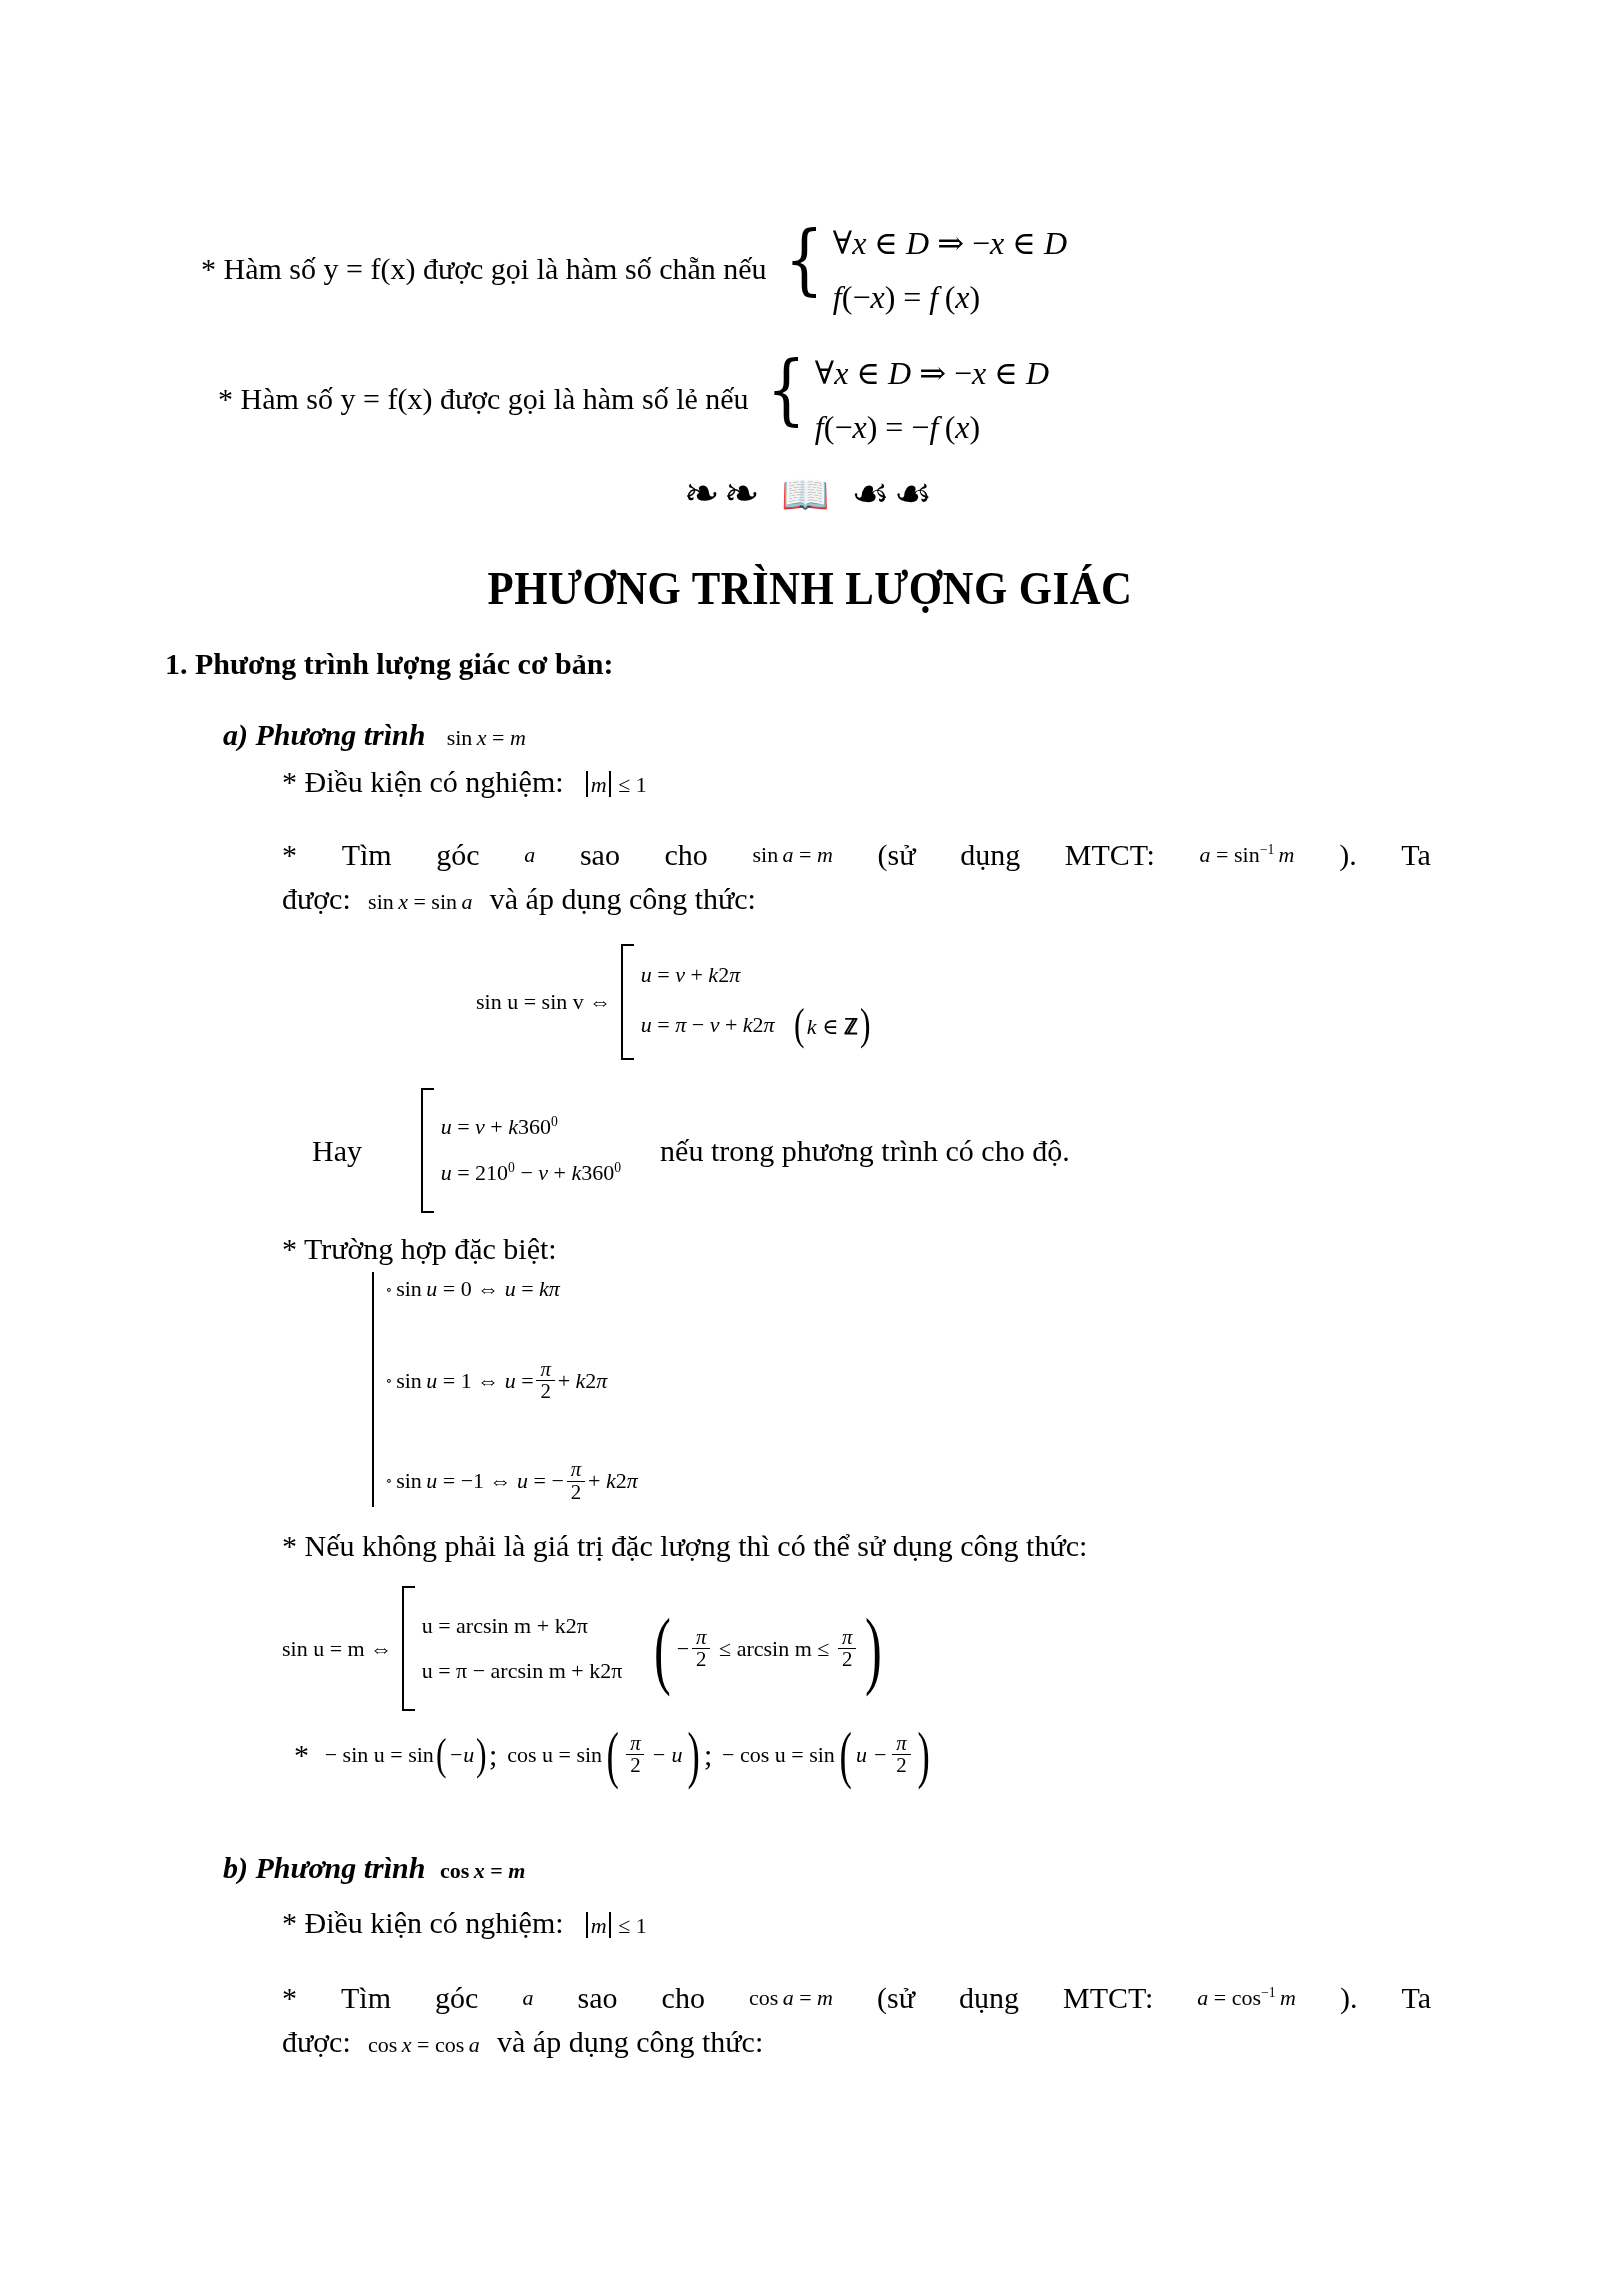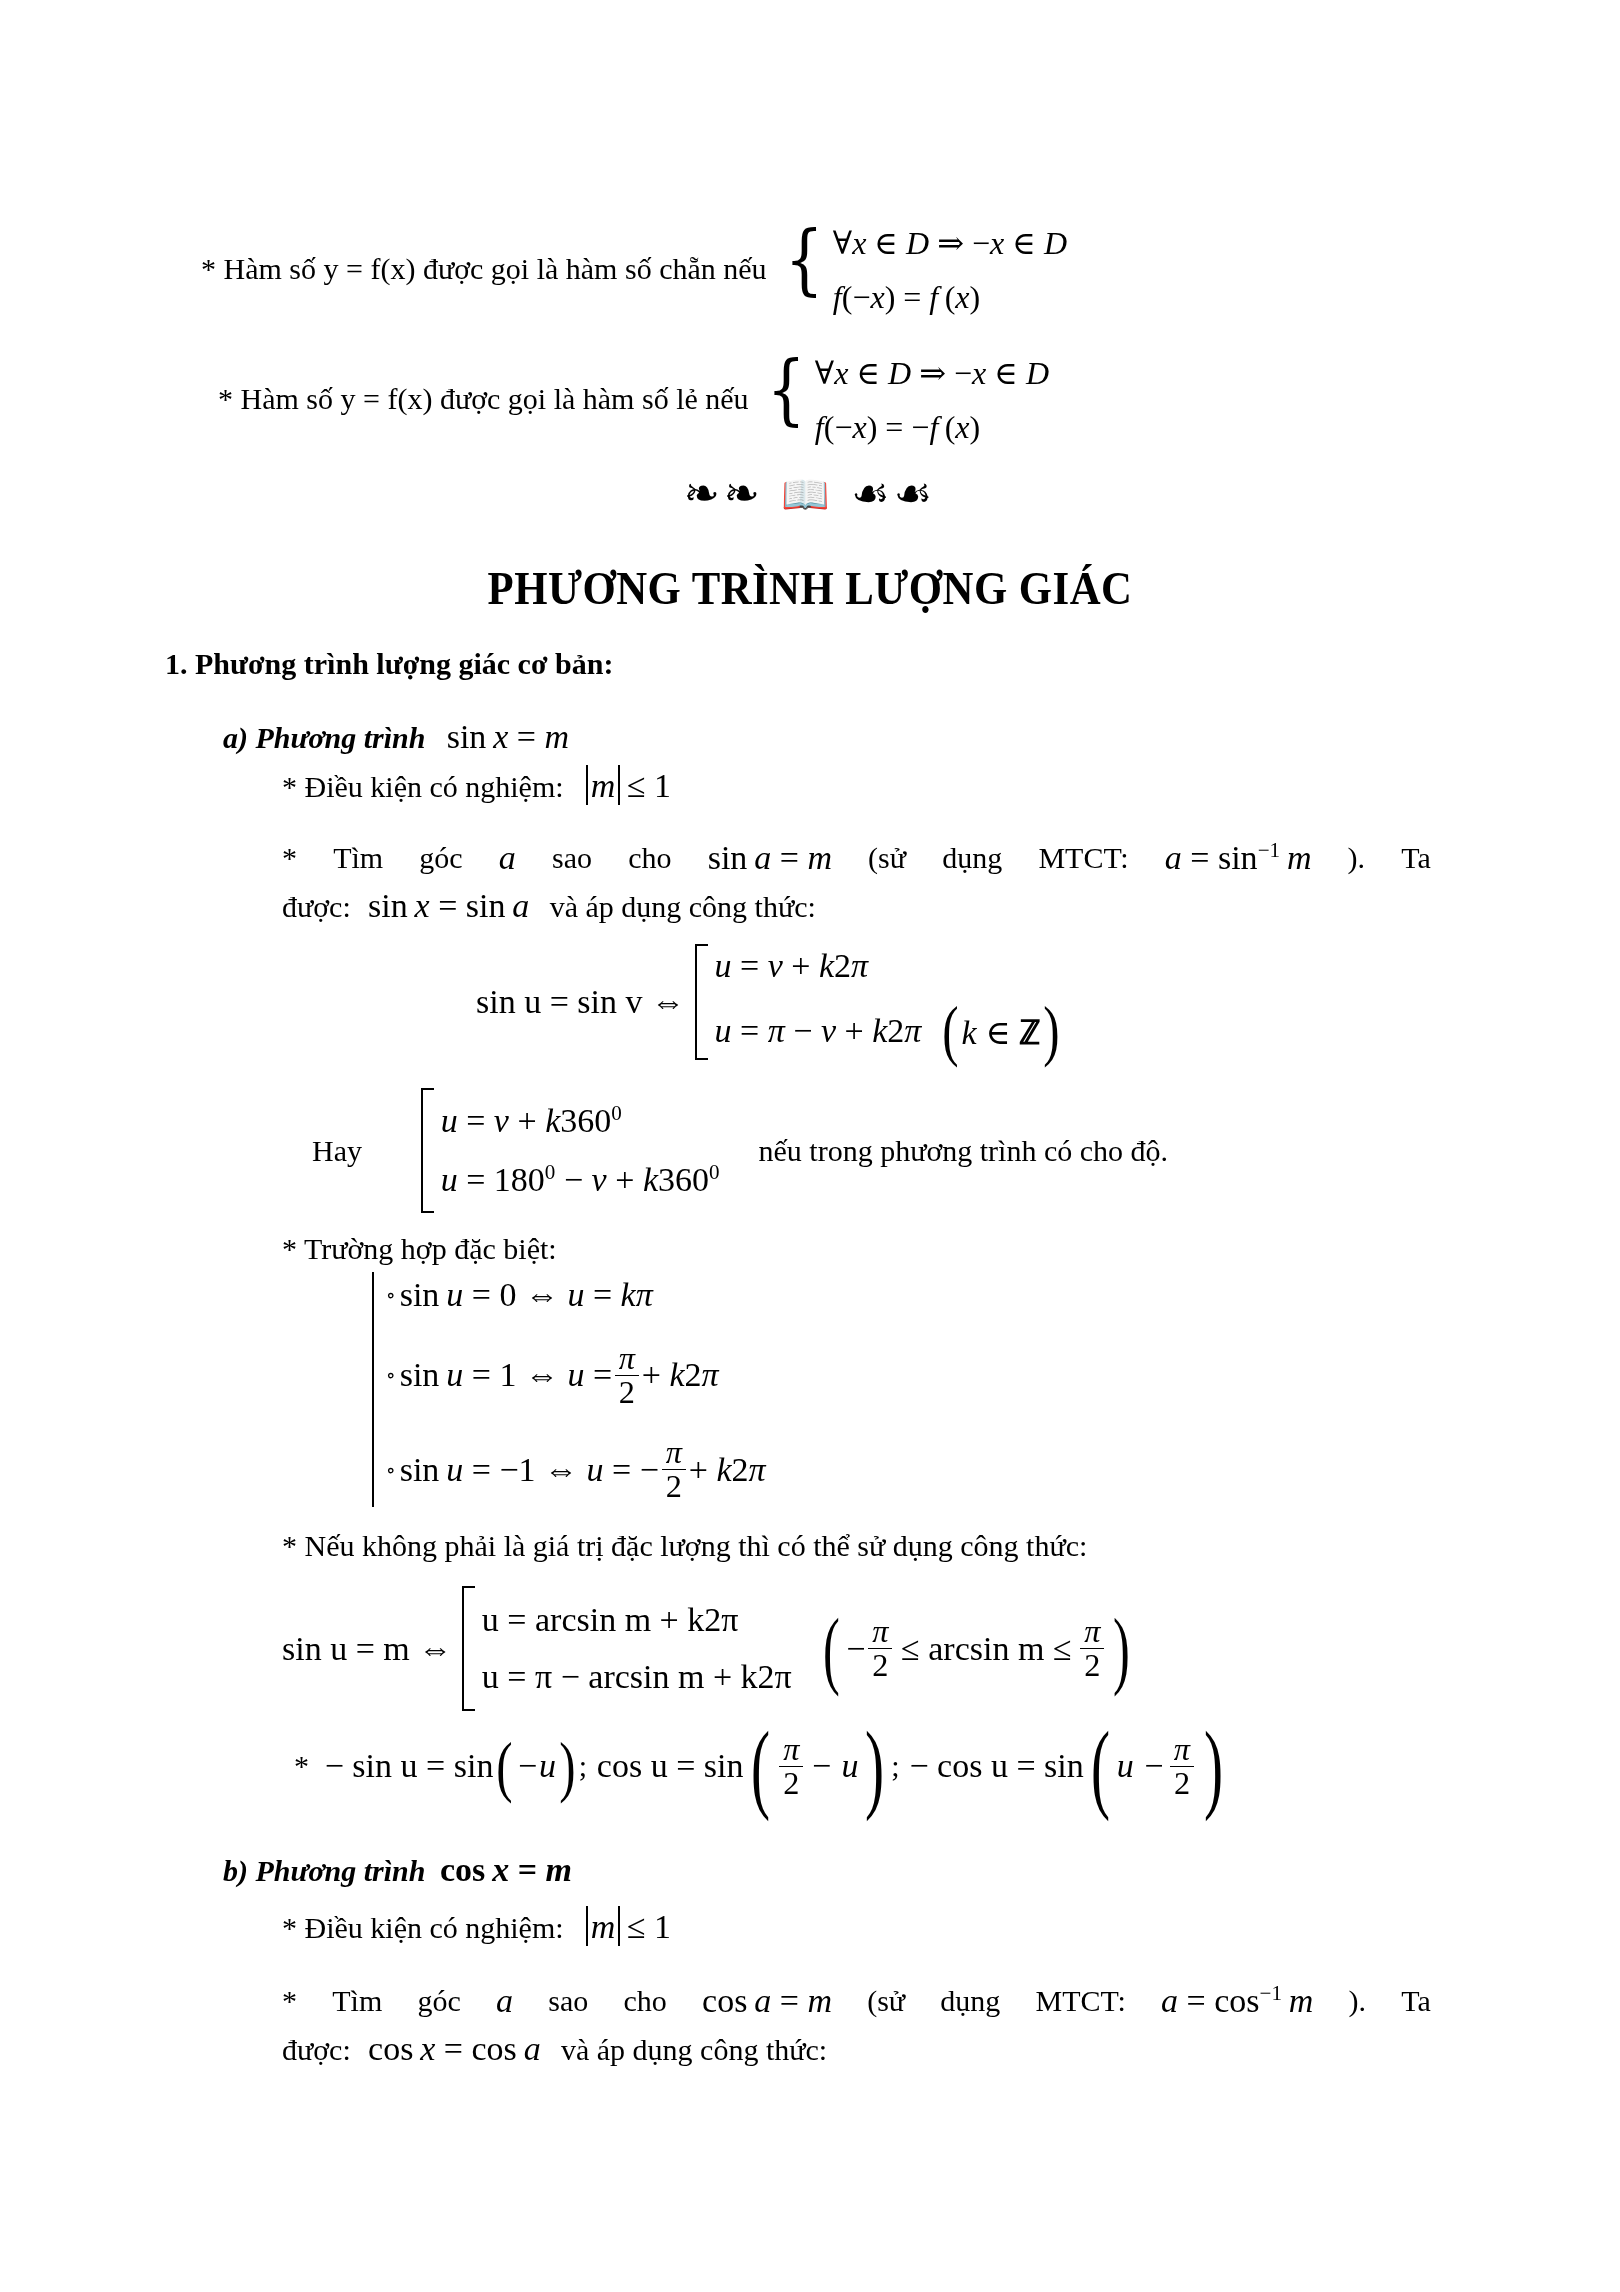--- a/index.html
+++ b/index.html
@@ -20,21 +20,21 @@
     position: relative;
     width: 1620px;
     height: 1909px;
     padding: 0;
     box-sizing: border-box;
   }
 
   
   .mi { font-style: italic; font-family: "Liberation Serif", serif; }
   .mo, .mn { font-style: normal; }
-  .math { font-family: "Liberation Serif", "DejaVu Serif", serif; font-size: 34px; white-space: nowrap; }
+  .math { font-family: "Liberation Serif", "DejaVu Serif", serif; font-size: 22px; white-space: nowrap; }
   .math .fn { font-style: normal; }
   sup.deg { font-size: 0.62em; vertical-align: super; font-style: normal; }
   sup.inv { font-size: 0.62em; vertical-align: super; font-style: normal; }
 
   
   .frac {
     display: inline-flex;
     flex-direction: column;
     align-items: center;
     vertical-align: -0.52em;
@@ -269,21 +269,21 @@
 
   <div class="blk" style="left:312px; top:1088px;">
     <span class="sys" style="height:125px;">
       <span style="align-self:center; margin-right:59px;">Hay</span>
       <span class="bigbracket"></span>
       <span class="sys-rows math">
         <div style="padding-bottom:9.8px;">
           <span class="mi">u</span>&nbsp;<span class="mo">=</span>&nbsp;<span class="mi">v</span>&nbsp;<span class="mo">+</span>&nbsp;<span class="mi">k</span><span class="mn">360</span><sup class="deg">0</sup>
         </div>
         <div style="padding-top:9.8px;">
-          <span class="mi">u</span>&nbsp;<span class="mo">=</span>&nbsp;<span class="mn">180</span><sup class="deg">0</sup>&nbsp;<span class="mo">−</span>&nbsp;<span class="mi">v</span>&nbsp;<span class="mo">+</span>&nbsp;<span class="mi">k</span><span class="mn">360</span><sup class="deg">0</sup>
+          <span class="mi">u</span>&nbsp;<span class="mo">=</span>&nbsp;<span class="mn">210</span><sup class="deg">0</sup>&nbsp;<span class="mo">−</span>&nbsp;<span class="mi">v</span>&nbsp;<span class="mo">+</span>&nbsp;<span class="mi">k</span><span class="mn">360</span><sup class="deg">0</sup>
         </div>
       </span>
       <span style="align-self:center; margin-left:39px; font-size:30px;">nếu trong phương trình có cho độ.</span>
     </span>
   </div>
 
   <div class="blk" style="left:282px; top:1232px;">* Trường hợp đặc biệt:</div>
 
   <div class="blk" style="left:372px; top:1272px;">
     <span class="sys" style="height:235px;">

